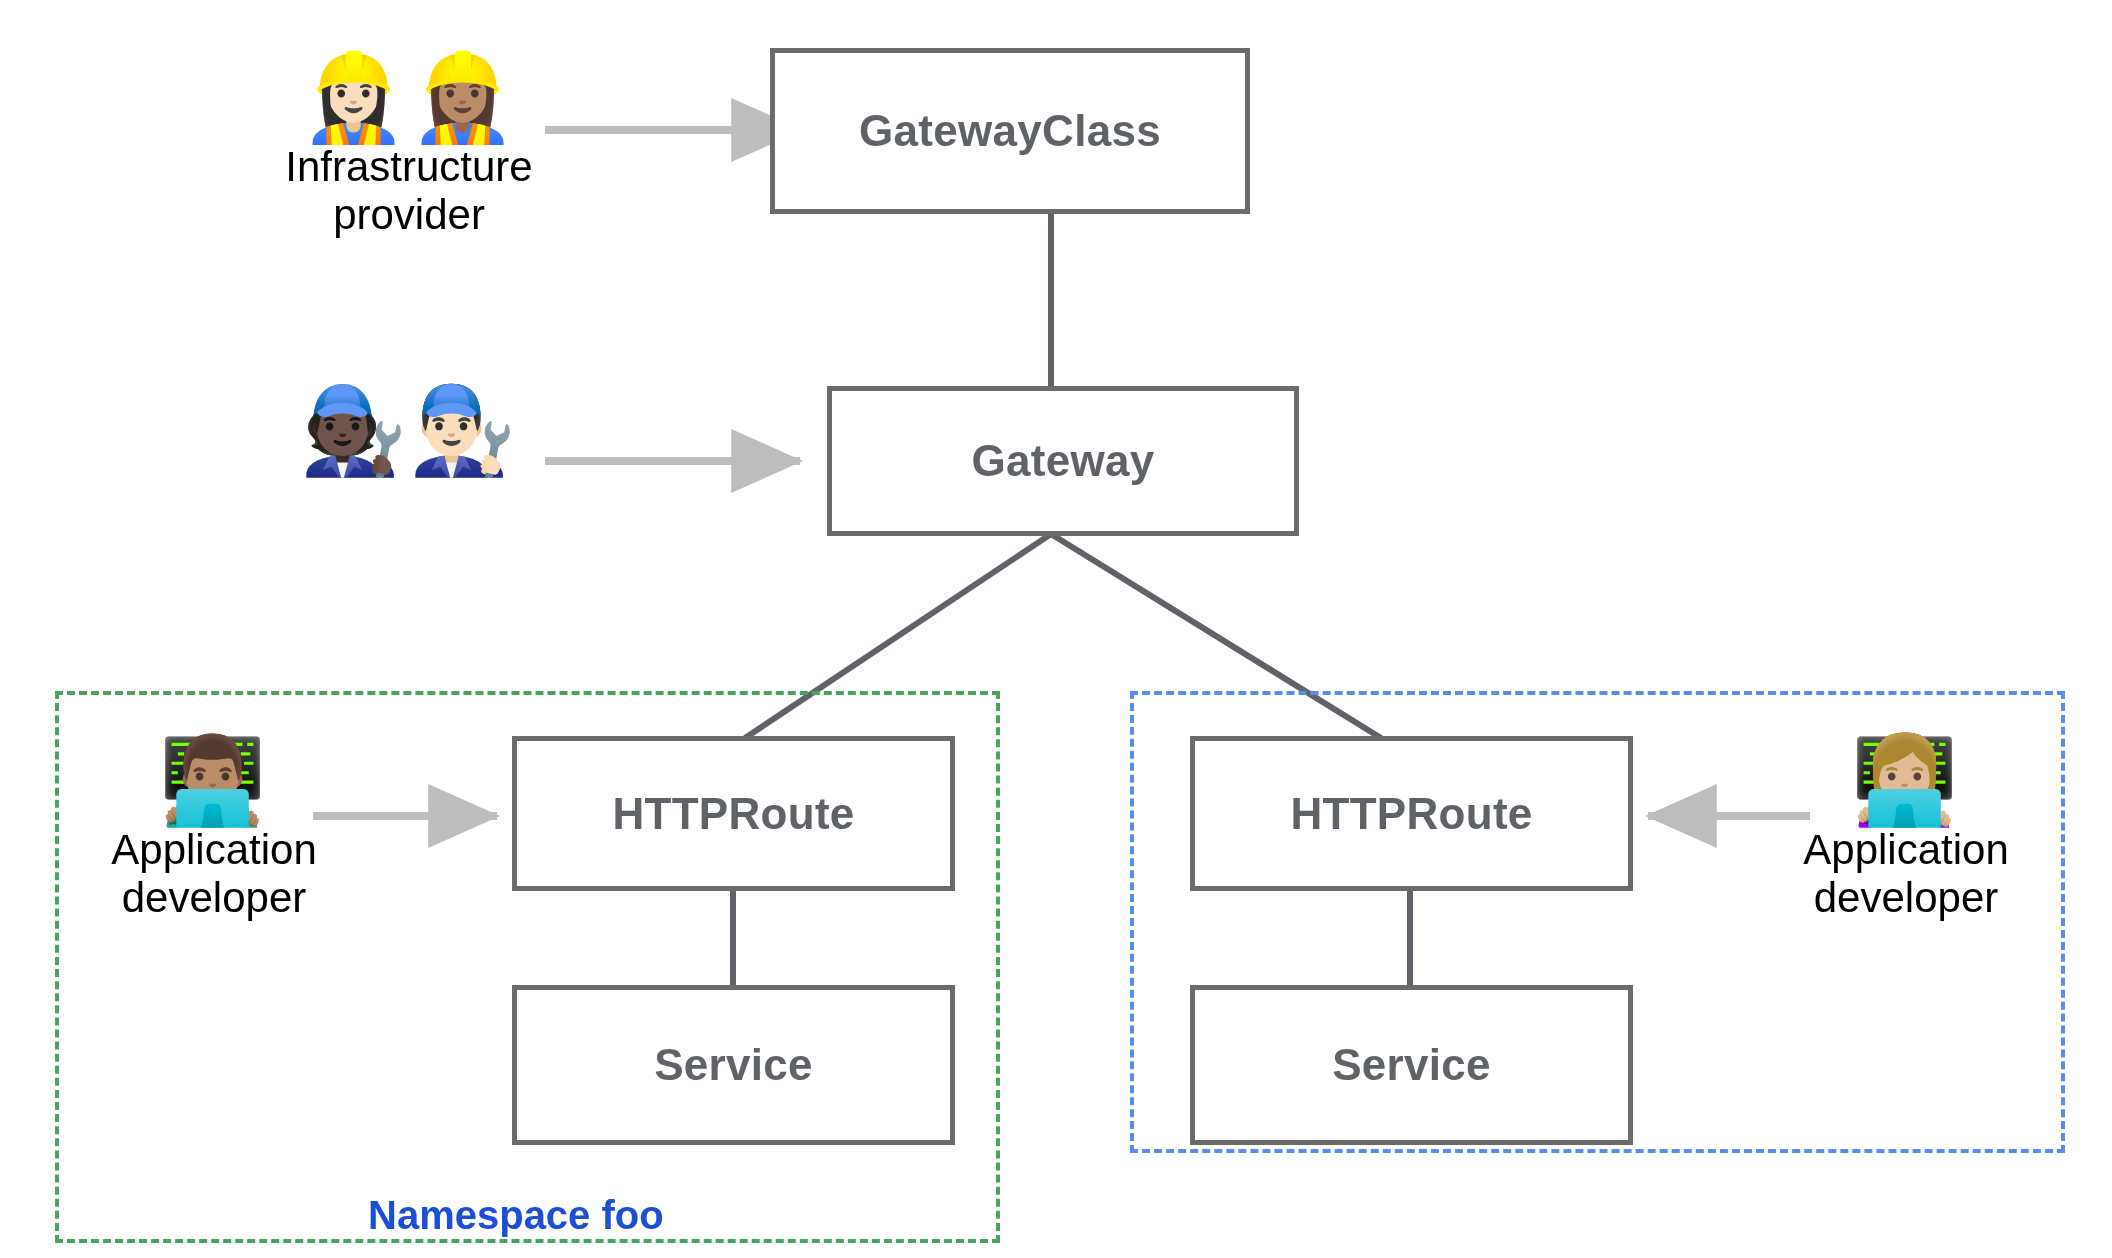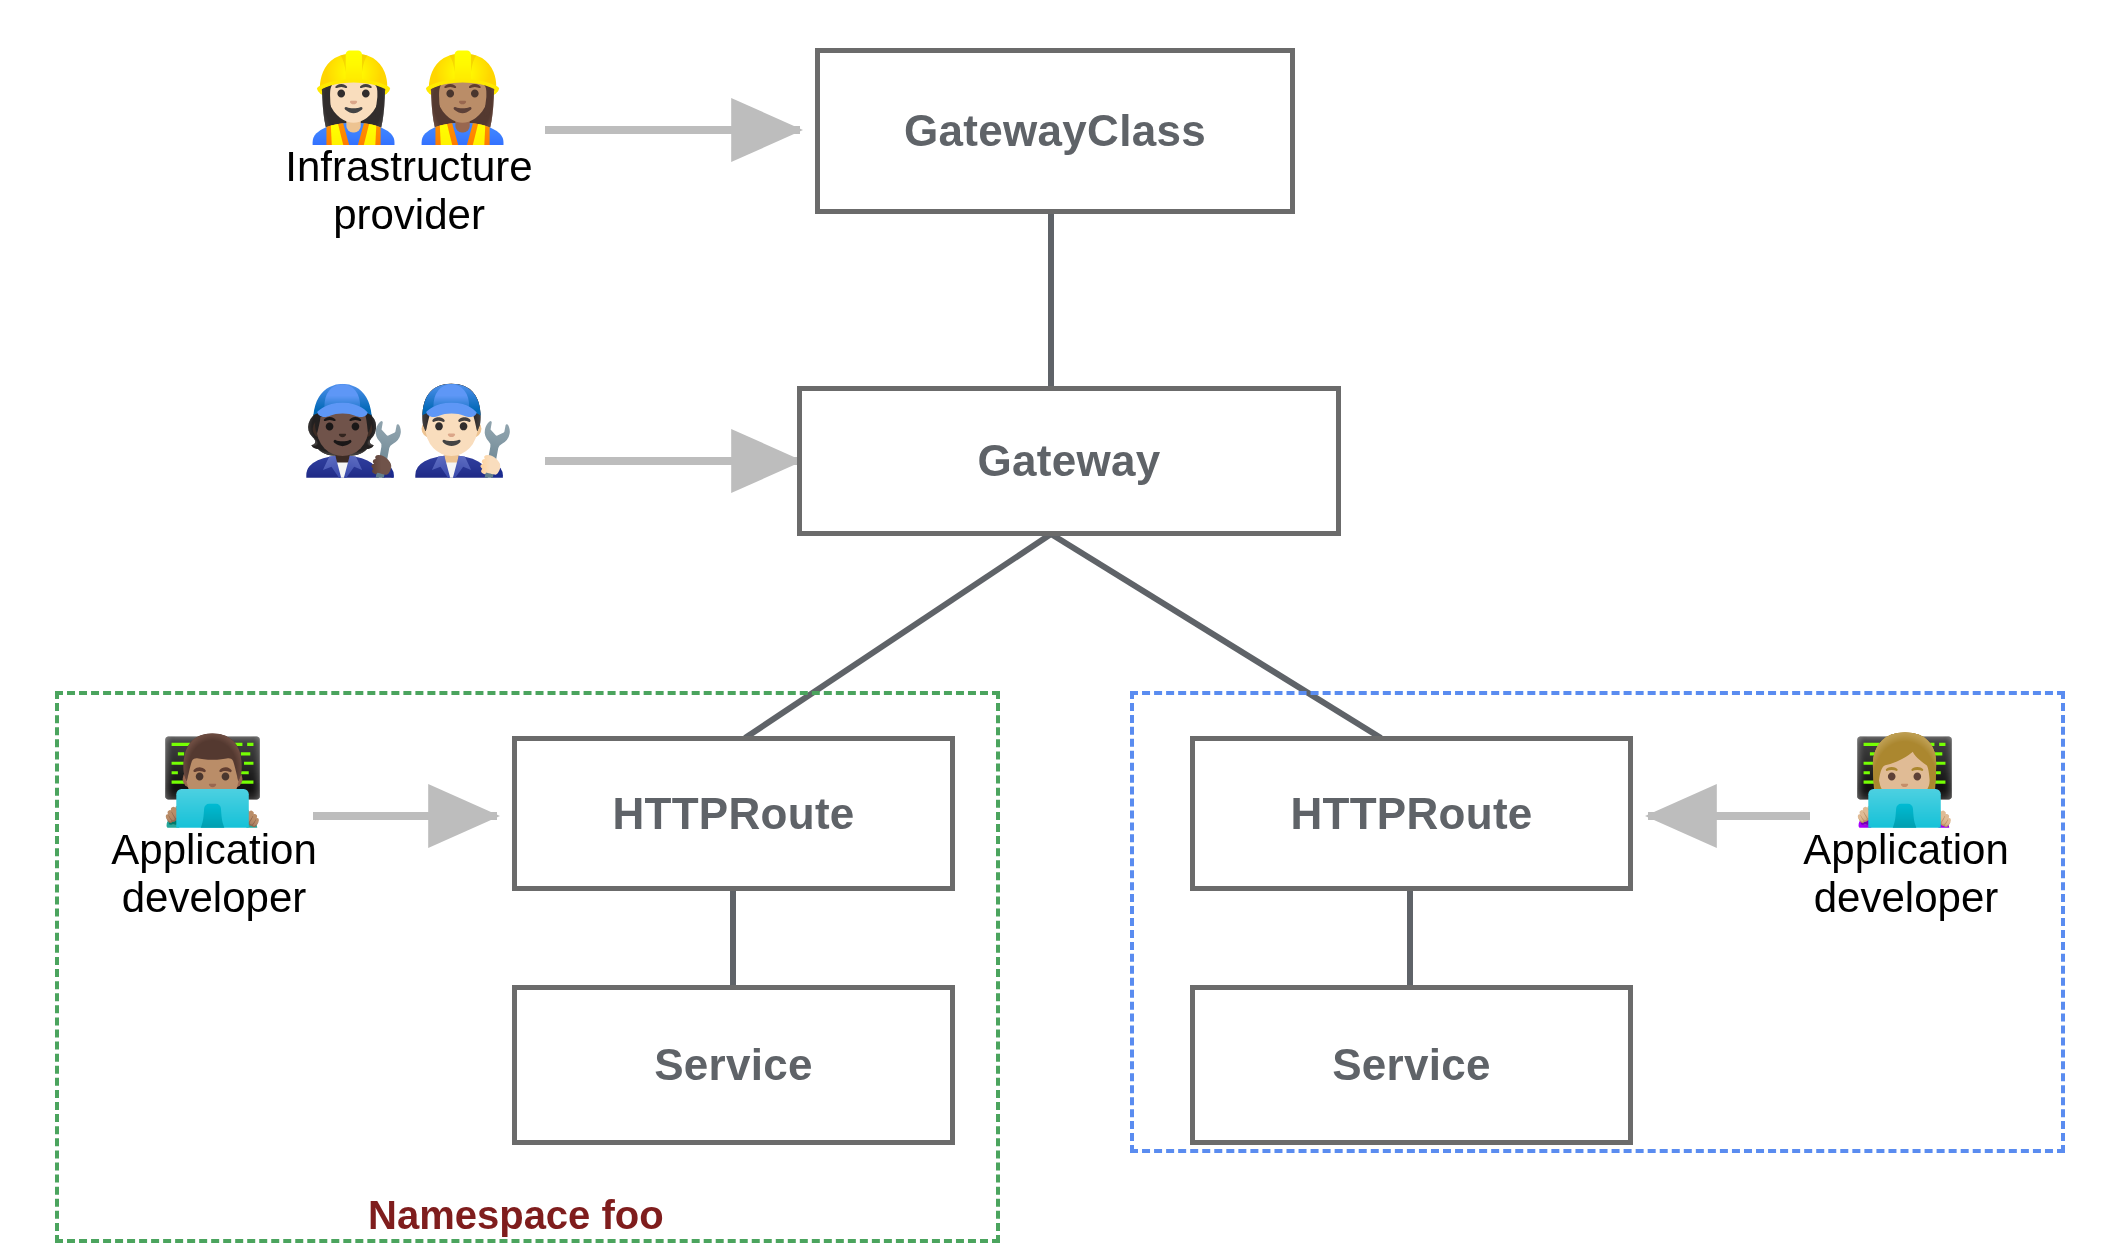--- a/index.html
+++ b/index.html
@@ -72,21 +72,21 @@
   }
   .ns-bar {
     border: 4px dashed #5a8cf0;
   }
   .ns-label {
     position: absolute;
     font-size: 40px;
     font-weight: bold;
     white-space: nowrap;
   }
-  .ns-label-foo { color: #7f1d1d; }
+  .ns-label-foo { color: #1d4ed8; }
   .ns-label-bar { color: #5a8cf0; }
 </style>
 </head>
 <body>
 
 <div id="canvas">
 
   <svg class="layer" viewBox="0 0 2112 1258">
     <defs>
       <marker id="arrowhead-right" markerWidth="9" markerHeight="8" refX="8.6" refY="4" orient="auto" markerUnits="strokeWidth">
@@ -114,25 +114,25 @@
     <line x1="313" y1="816" x2="497" y2="816" stroke="#bdbdbd" stroke-width="8" marker-end="url(#arrowhead-right)"></line>
 
     <line x1="1810" y1="816" x2="1648" y2="816" stroke="#bdbdbd" stroke-width="8" marker-end="url(#arrowhead-left)"></line>
   </svg>
 
   <div class="namespace ns-foo" style="left:55px; top:691px; width:945px; height:552px;"></div>
   <div class="ns-label ns-label-foo" style="left:368px; top:1193px;">Namespace foo</div>
 
   <div class="namespace ns-bar" style="left:1130px; top:691px; width:935px; height:462px;"></div>
 
-  <div class="node" style="left:815px; top:48px; width:480px; height:166px;">
+  <div class="node" style="left:770px; top:48px; width:480px; height:166px;">
     <span class="node-label">GatewayClass</span>
   </div>
 
-  <div class="node" style="left:797px; top:386px; width:544px; height:150px;">
+  <div class="node" style="left:827px; top:386px; width:472px; height:150px;">
     <span class="node-label">Gateway</span>
   </div>
 
   <div class="node" style="left:512px; top:736px; width:443px; height:155px;">
     <span class="node-label">HTTPRoute</span>
   </div>
 
   <div class="node" style="left:512px; top:985px; width:443px; height:160px;">
     <span class="node-label">Service</span>
   </div>

